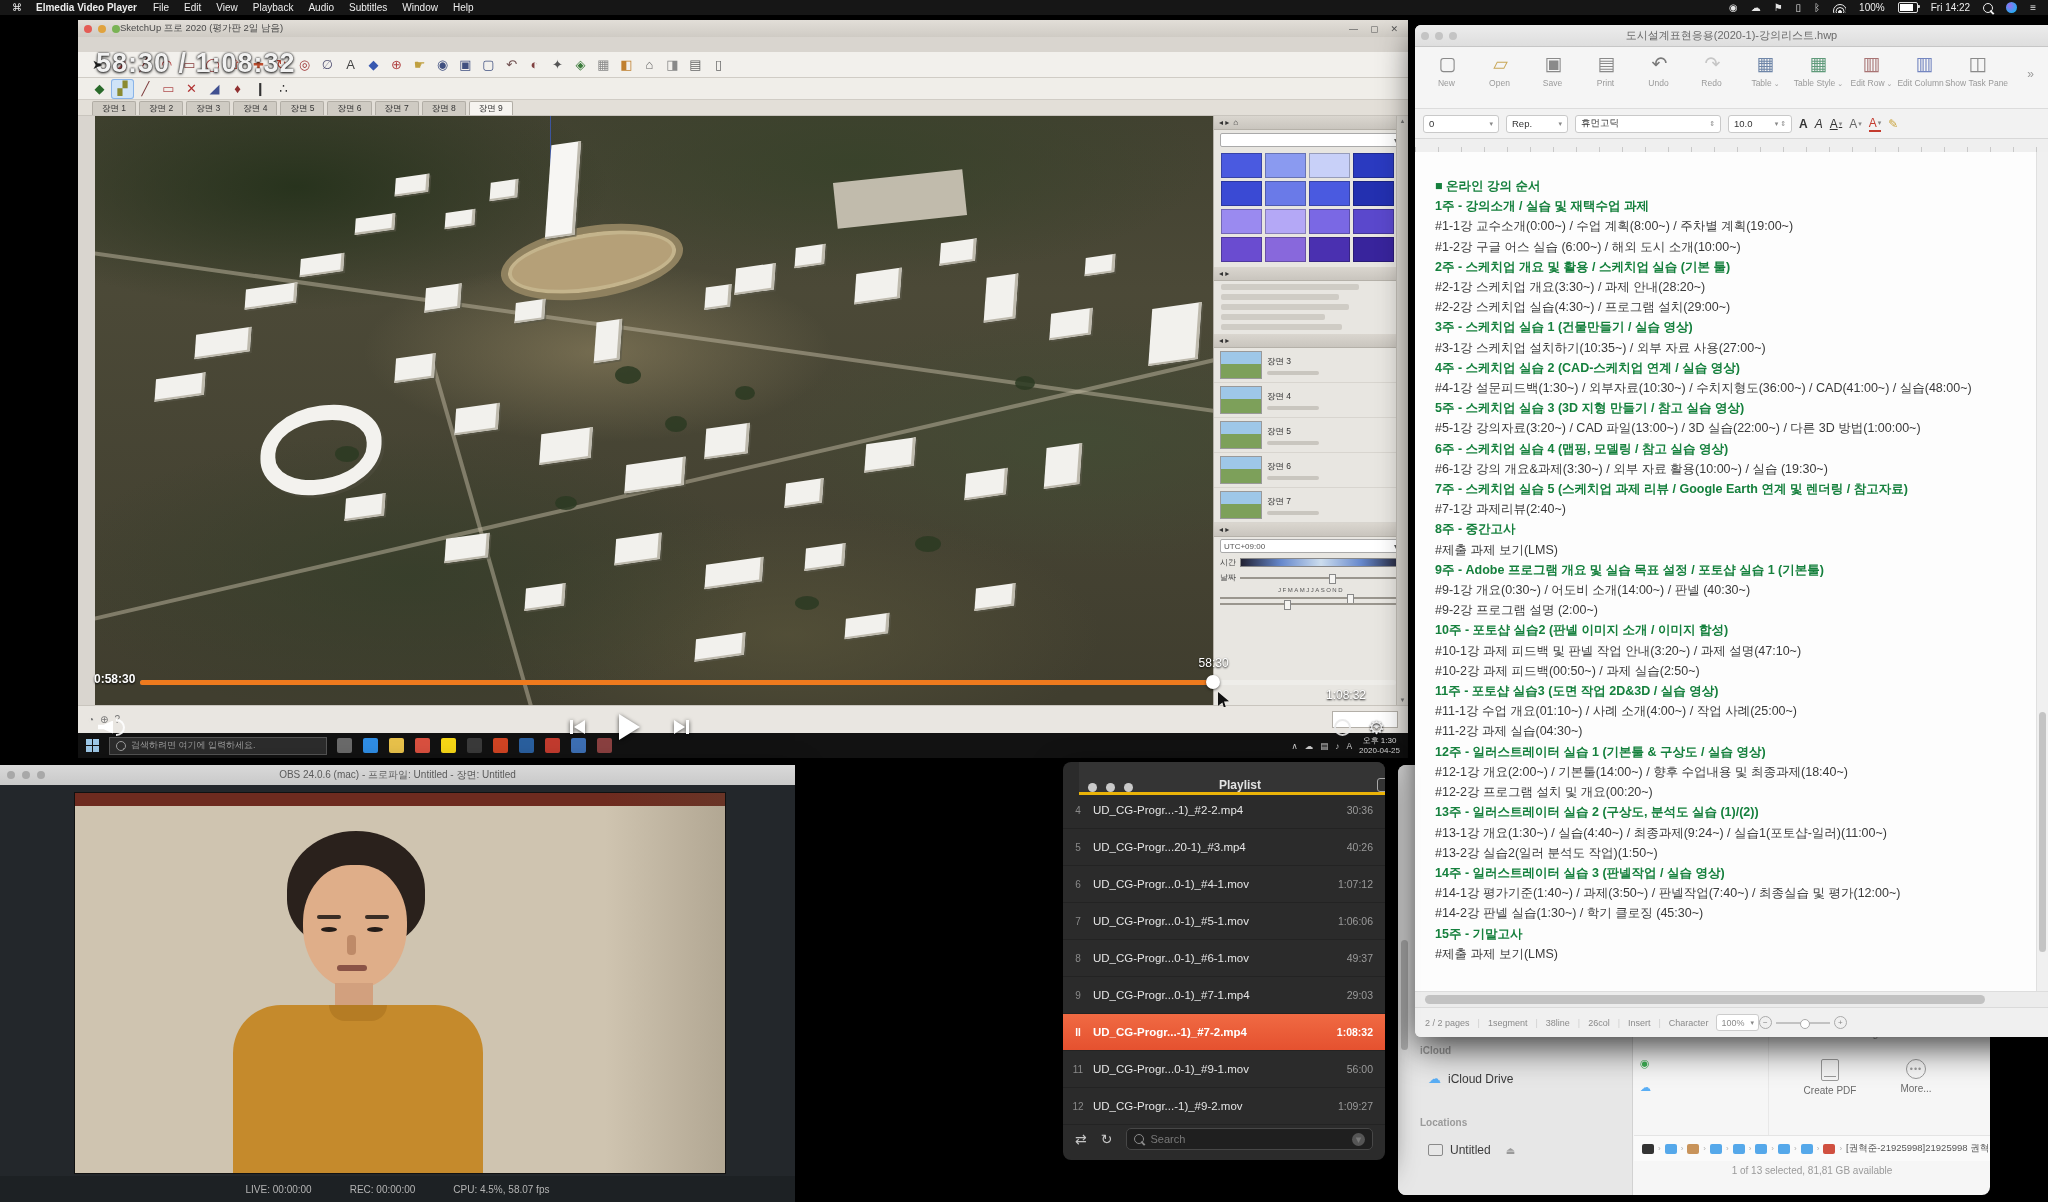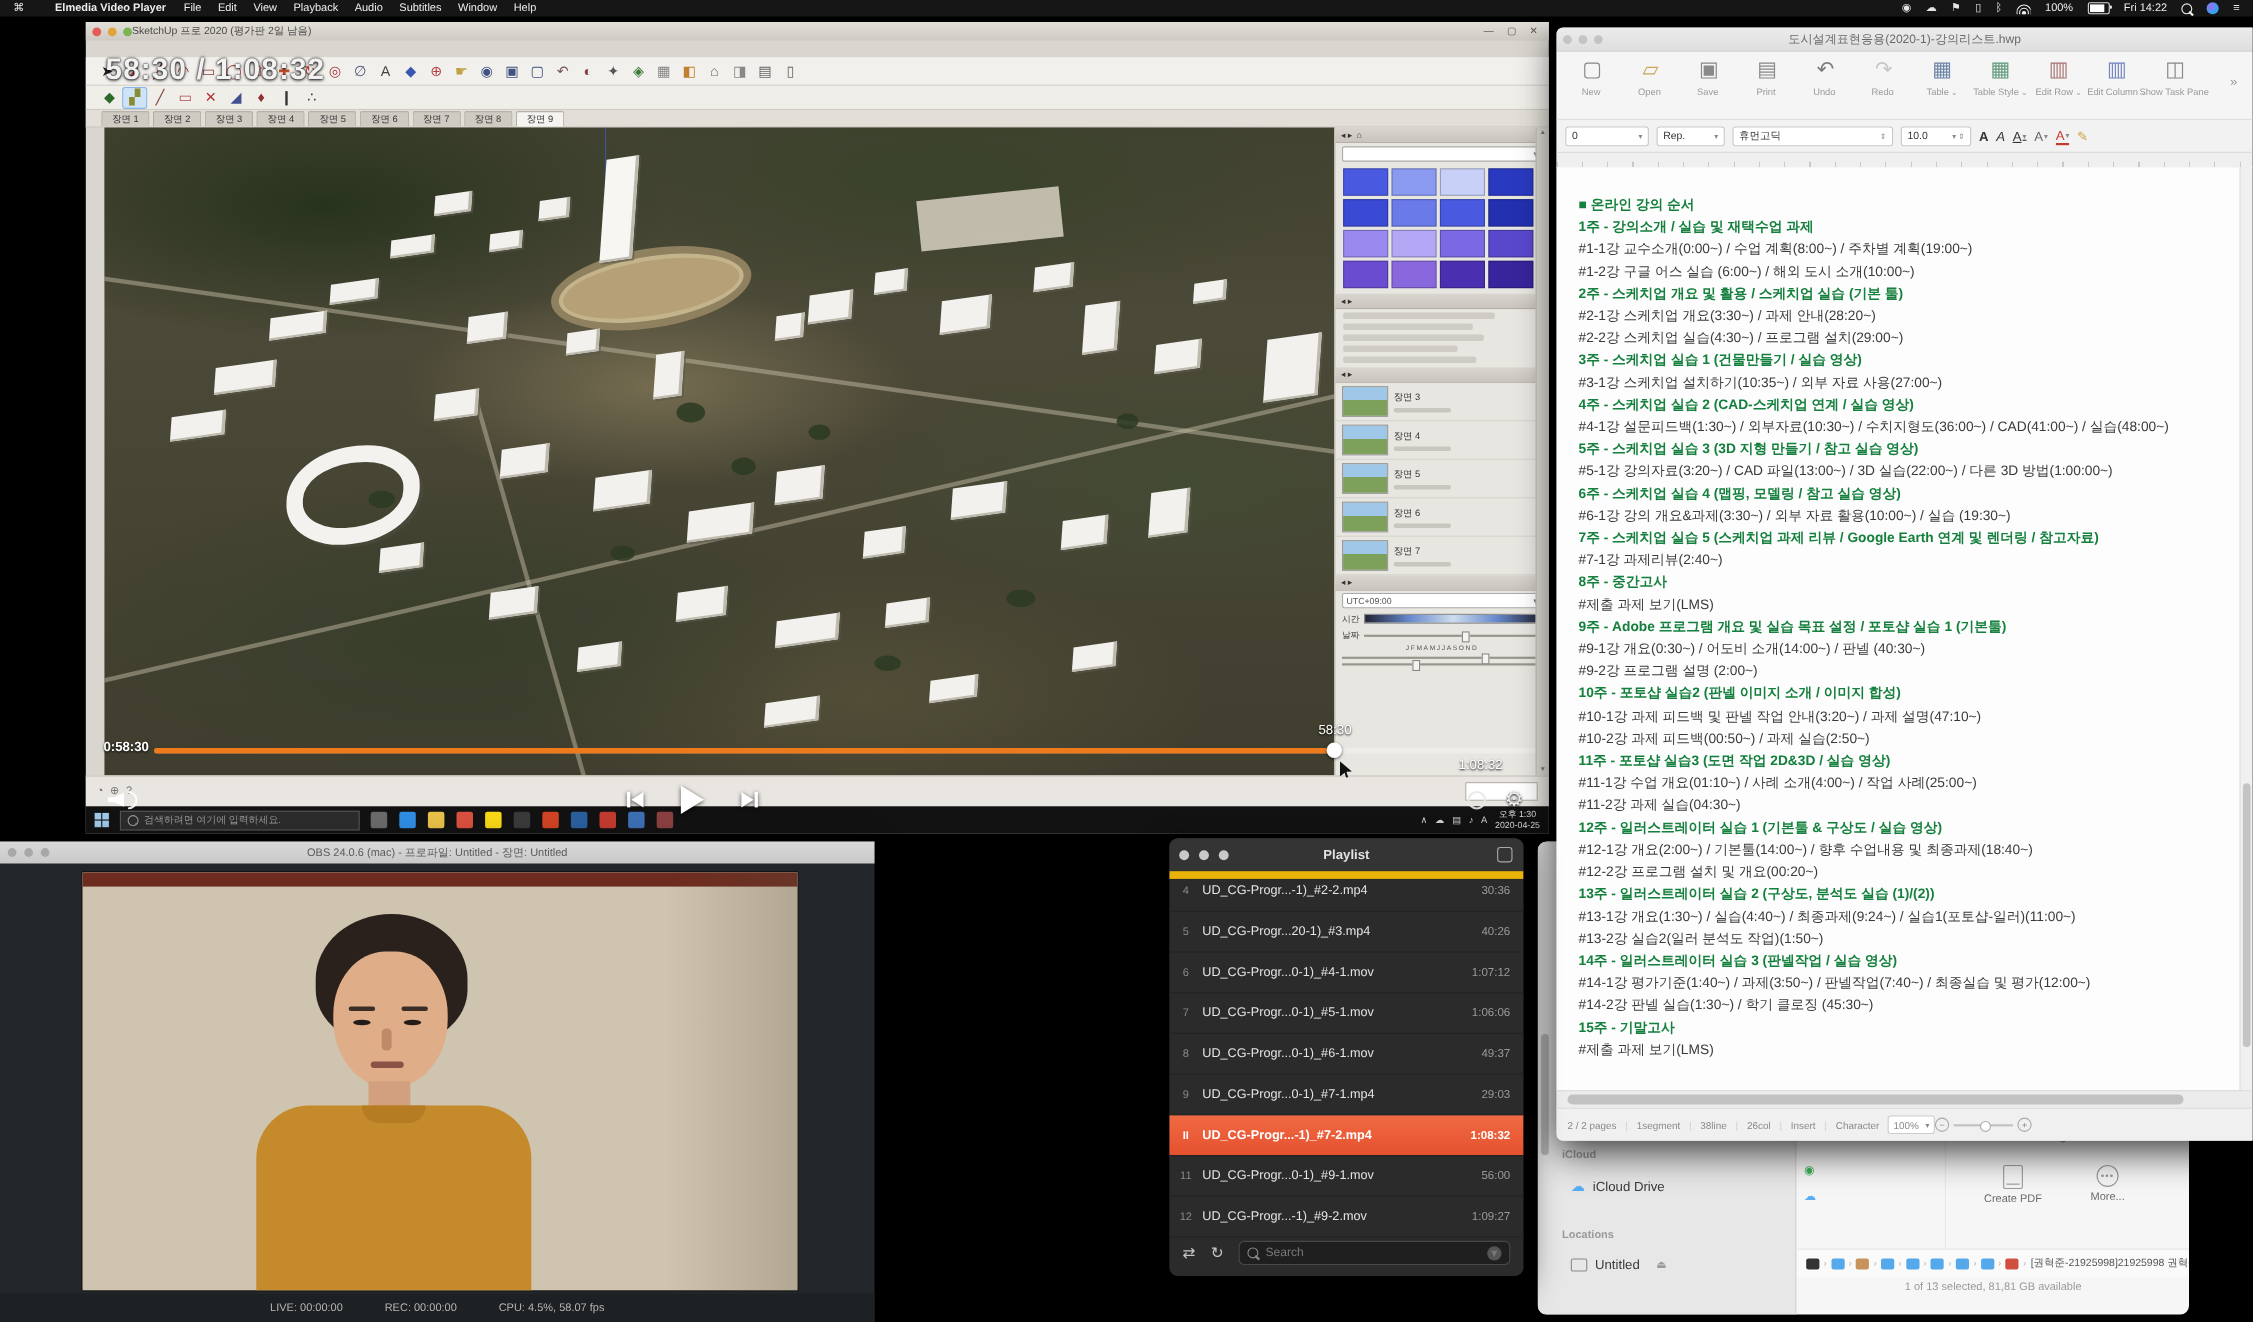--- a/index.html
+++ b/index.html
@@ -4,21 +4,21 @@
 <style>
   html,body{margin:0;padding:0;background:#000;}
   .screen{position:relative;width:2048px;height:1202px;background:#000;overflow:hidden;
           font-family:"Liberation Sans","DejaVu Sans",sans-serif;-webkit-font-smoothing:antialiased;}
   .abs{position:absolute;}
 
   
   .menubar{left:0;top:0;width:2048px;height:15px;background:#161616;color:#ededed;
            display:flex;align-items:center;font-size:10px;z-index:50;}
   .menubar .apple{margin:0 14px 0 12px;font-size:10px;}
-  .menubar .appname{font-weight:bold;margin-right:16px;margin-left:14px;}
+  .menubar .appname{font-weight:bold;margin-right:16px;}
   .menubar .mitem{margin-right:15px;}
   .menubar .right{margin-left:auto;display:flex;align-items:center;gap:13px;padding-right:12px;}
   .menubar .sicon{font-size:10px;color:#e4e4e4;}
   .wifi{width:13px;height:10px;position:relative;overflow:hidden;display:inline-block;}
   .wifi i{position:absolute;border:1.4px solid #eee;border-radius:50%;left:50%;}
   .wifi i:nth-child(1){width:12px;height:12px;transform:translateX(-50%);top:1px;}
   .wifi i:nth-child(2){width:7px;height:7px;transform:translateX(-50%);top:4px;}
   .wifi i:nth-child(3){width:2px;height:2px;background:#eee;transform:translateX(-50%);top:7px;}
   .batt{width:18px;height:9px;border:1px solid #ddd;border-radius:2px;position:relative;display:inline-block;}
   .batt::before{content:"";position:absolute;left:1px;top:1px;bottom:1px;width:13px;background:#fff;}
@@ -178,21 +178,21 @@
   .fd-more{width:18px;height:18px;border:1.4px solid #9a9a9a;border-radius:50%;display:flex;align-items:center;justify-content:center;color:#9a9a9a;font-size:9px;letter-spacing:1px;}
   .fd-crumbbar{position:absolute;left:236px;top:370px;width:356px;height:26px;background:#fafafa;border-top:1px solid #e4e4e4;display:flex;align-items:center;gap:4px;padding:0 8px;box-sizing:border-box;overflow:hidden;}
   .crumb{width:12px;height:10px;border-radius:2px;flex:none;}
   .crumb-sep{color:#b0b0b0;font-size:8px;flex:none;}
   .crumb-label{font-size:9.5px;color:#555;white-space:nowrap;}
   .fd-status{position:absolute;left:236px;top:400px;width:356px;text-align:center;font-size:10px;color:#9a9a9a;}
   .fd-divider{position:absolute;left:370px;top:0;width:1px;height:370px;background:#e8e8e8;}
 
   
   .w-playlist{left:1063px;top:762px;width:322px;height:398px;background:#2b2b2b;z-index:5;border-radius:8px;box-shadow:0 10px 30px rgba(0,0,0,.8);overflow:hidden;}
-  .pl-titlebar{left:0;top:0;width:100%;height:30px;background:#343434;border-bottom:7px solid #eab308;display:flex;align-items:center;}
+  .pl-titlebar{left:16px;top:0;width:100%;height:30px;background:#343434;border-bottom:3px solid #eab308;display:flex;align-items:flex-end;}
   .pl-dot{width:9px;height:9px;border-radius:50%;background:#c9c9c9;margin-left:9px;}
   .pl-title{position:absolute;width:100%;text-align:center;font-size:12px;font-weight:bold;color:#e2e2e2;}
   .pl-float{margin-left:auto;width:12px;height:12px;border:1.5px solid #a8a8a8;border-radius:3px;margin-right:10px;}
   .pl-rows{left:0;top:30px;width:100%;}
   .pl-row{height:36px;display:flex;align-items:center;border-bottom:1px solid #232323;}
   .pl-num{width:30px;text-align:center;font-size:10px;color:#8a8a8a;flex:none;}
   .pl-name{font-size:11.5px;color:#e4e4e4;white-space:nowrap;overflow:hidden;flex:1;}
   .pl-dur{font-size:10.5px;color:#9a9a9a;padding:0 12px 0 6px;flex:none;}
   .pl-row.active{background:linear-gradient(#f06a43,#e5512f);}
   .pl-row.active .pl-num,.pl-row.active .pl-dur,.pl-row.active .pl-name{color:#fff;font-weight:bold;}

